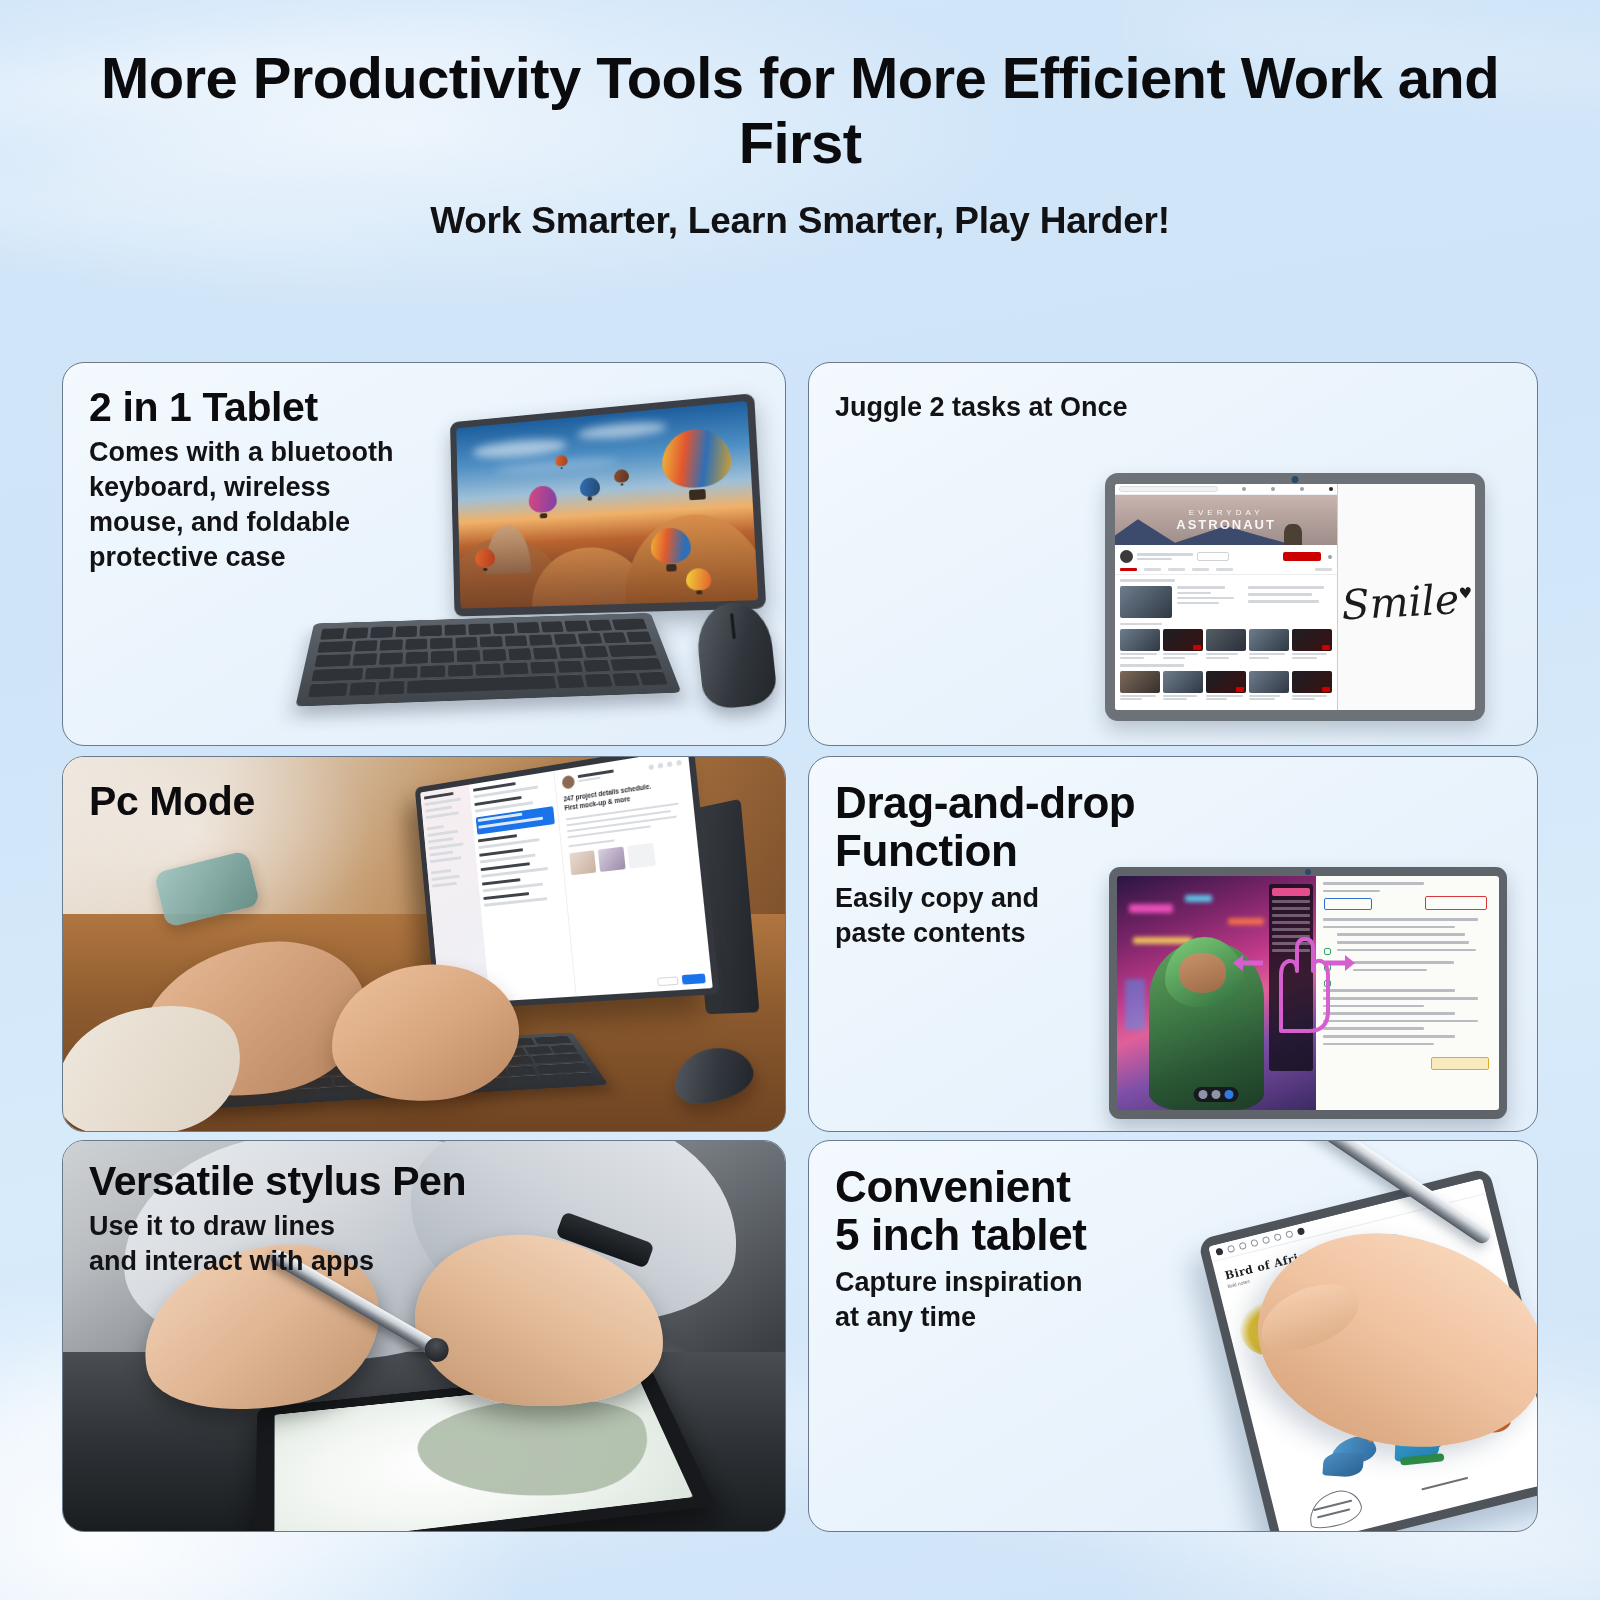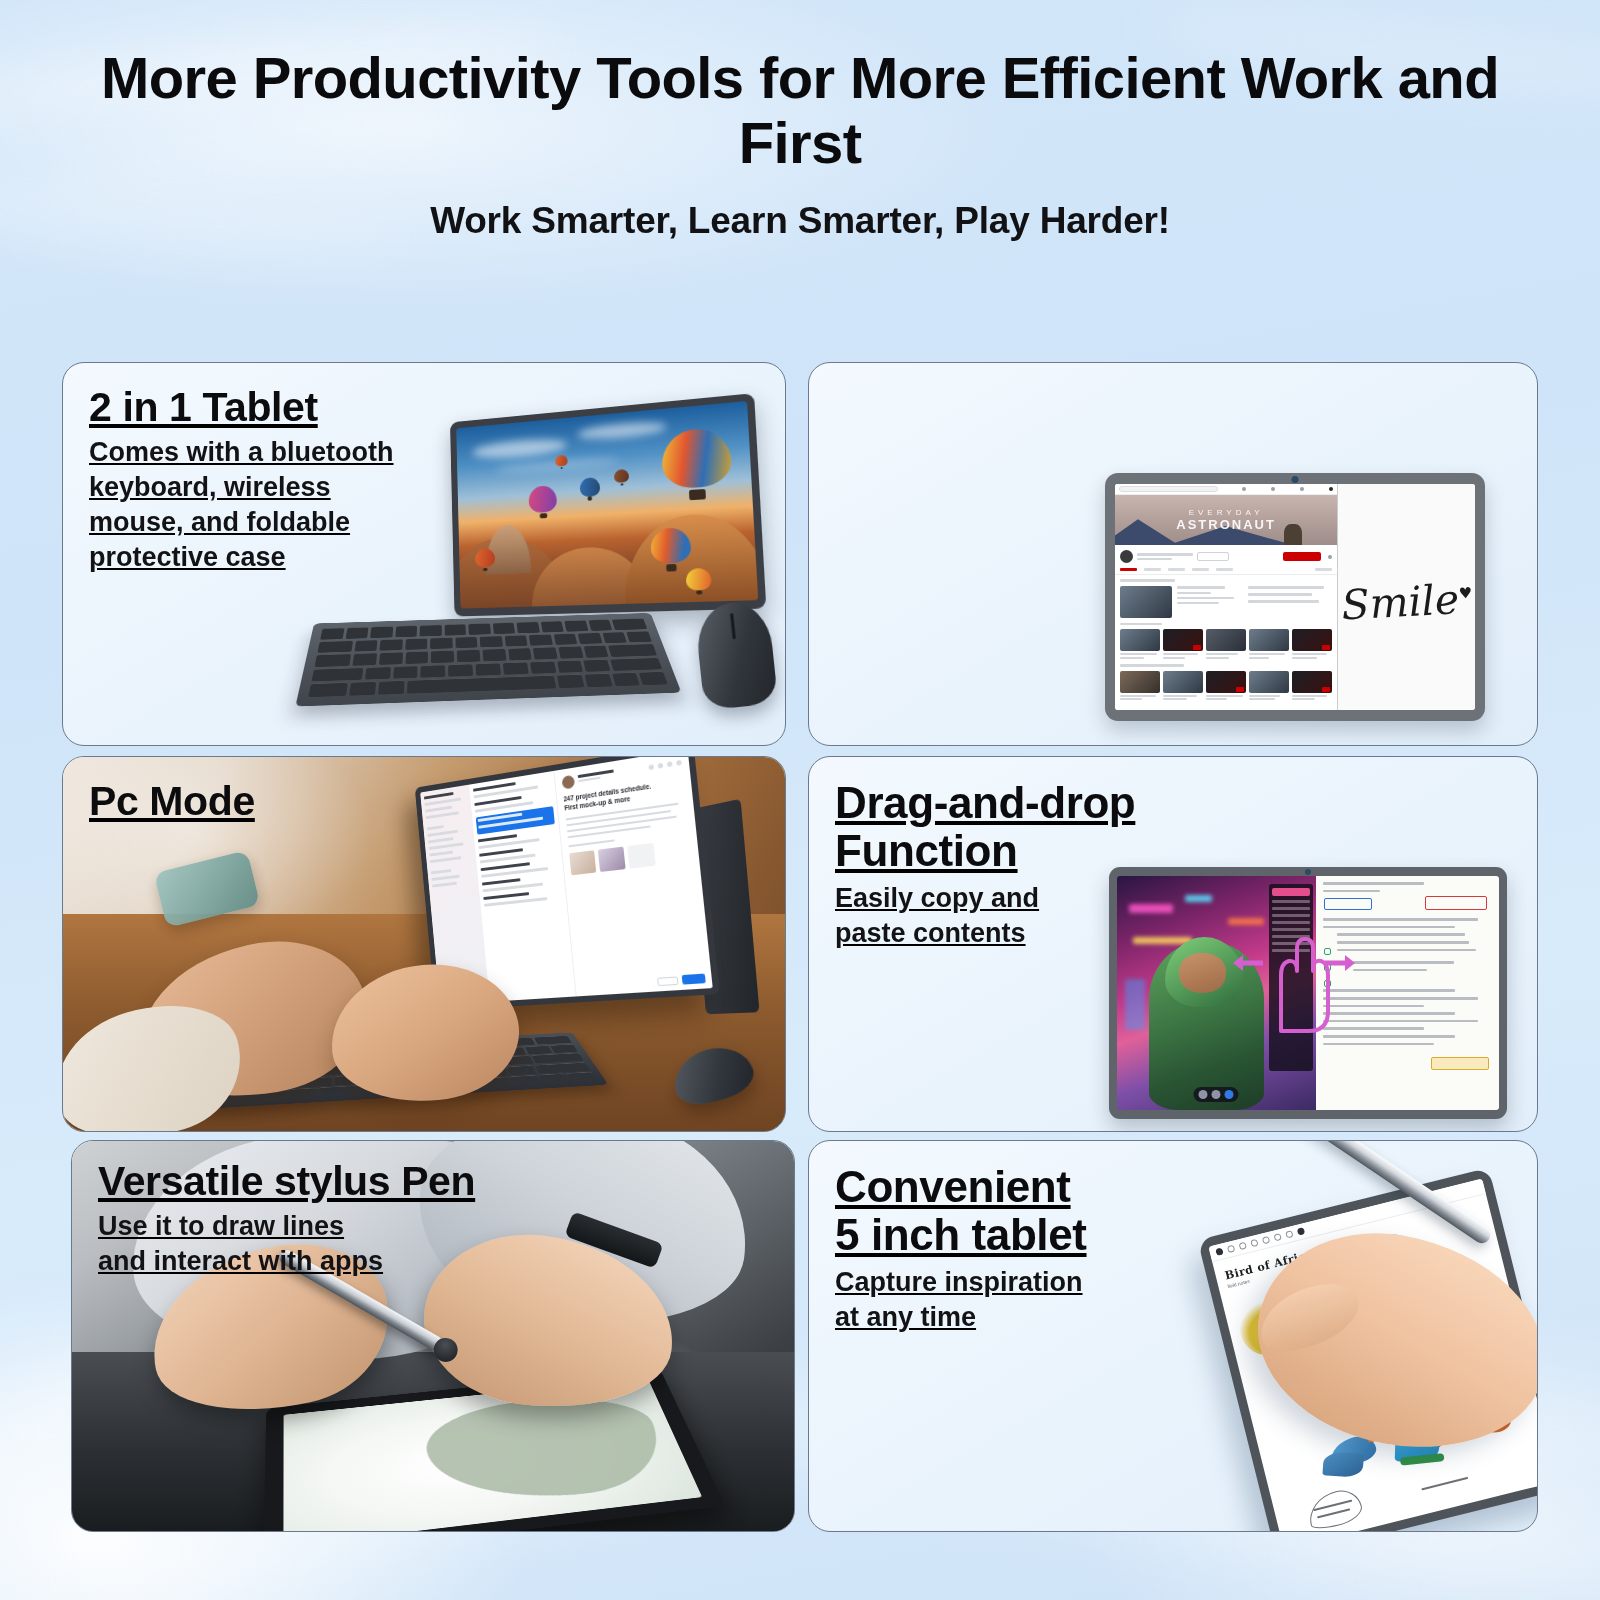--- a/index.html
+++ b/index.html
@@ -60,21 +60,21 @@
   }
 
   
   .card {
     position: absolute;
     border: 1.6px solid #6a7a8c;
     border-radius: 22px;
     overflow: hidden;
     background: linear-gradient(150deg, #f3f9fe 0%, #e9f3fc 55%, #e2eefa 100%);
   }
-  .card-text { position: absolute; z-index: 5; text-decoration: underline; }
+  .card-text { position: absolute; z-index: 5; }
   .card-title {
     font-size: 41px;
     font-weight: 700;
     color: #0c0c0e;
     line-height: 1.1;
     letter-spacing: -0.4px;
     white-space: pre-line;
   }
   .card-desc {
     font-size: 27px;
@@ -84,21 +84,21 @@
     margin-top: 5px;
     white-space: pre-line;
   }
   .card-title.lg { font-size: 44px; }
 
   
   #card-tablet    { left: 62px;  top: 362px;  width: 724px; height: 384px; }
   #card-split     { left: 808px; top: 362px;  width: 730px; height: 384px; }
   #card-pcmode    { left: 62px;  top: 756px;  width: 724px; height: 376px; }
   #card-dragdrop  { left: 808px; top: 756px;  width: 730px; height: 376px; }
-  #card-stylus    { left: 71px;  top: 1140px; width: 724px; height: 392px; }
+  #card-stylus    { left: 62px;  top: 1140px; width: 724px; height: 392px; }
   #card-convenient{ left: 808px; top: 1140px; width: 730px; height: 392px; }
 
   #card-tablet .card-text     { left: 26px; top: 22px; width: 340px; }
   #card-split .card-text      { left: 26px; top: 22px; width: 400px; }
   #card-pcmode .card-text     { left: 26px; top: 22px; width: 380px; }
   #card-dragdrop .card-text   { left: 26px; top: 22px; width: 360px; }
   #card-stylus .card-text     { left: 26px; top: 18px; width: 520px; }
   #card-convenient .card-text { left: 26px; top: 22px; width: 380px; }
 
   
@@ -571,20 +571,21 @@
           </div>
         </div>
       </div>
 
       <div id="mouse1"></div>
     </div>
   </div>
 
   <div class="card" id="card-split">
     <div class="card-text">
+      <div class="card-desc">Juggle 2 tasks at Once</div>
     </div>
 
     <div id="tab2">
       <div id="tab2-cam"></div>
       <div id="tab2-screen">
 
         <div id="yt">
           <div id="yt-top">
             <div id="yt-search"></div>
             <div class="yt-ic"></div>

